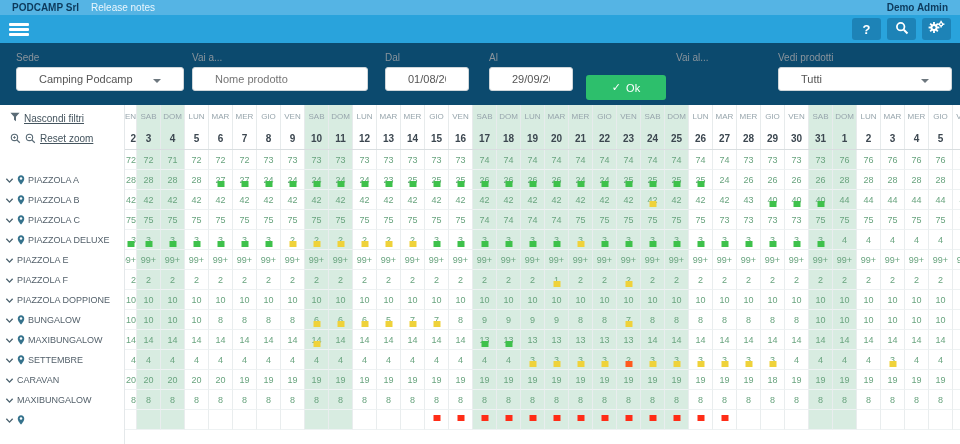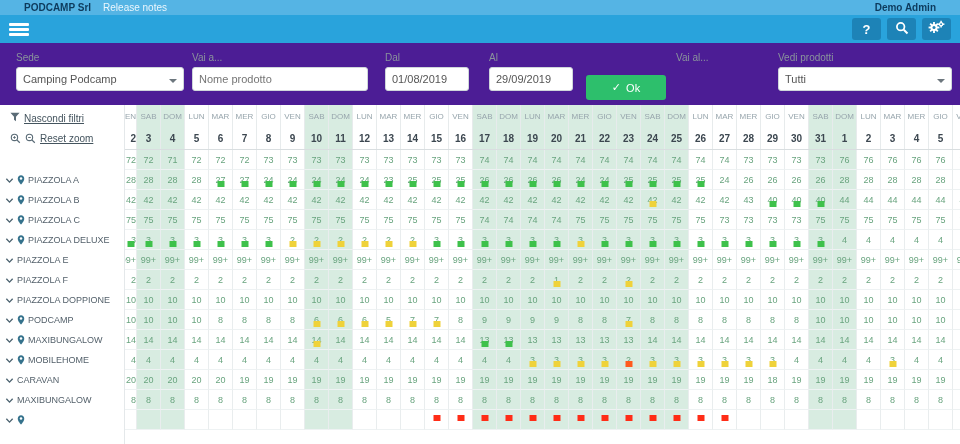--- a/index.html
+++ b/index.html
@@ -1,38 +1,38 @@
 <!DOCTYPE html>
 <html><head>
 <meta charset="utf-8">
 <style>
   * { margin:0; padding:0; box-sizing:border-box; }
   html,body { width:960px; height:444px; overflow:hidden; background:#fff;
               font-family:"Liberation Sans", sans-serif; }
 
   
   .topbar { height:15px; background:#55b4e4; display:flex; align-items:center;
-            padding:0 24px; font-size:10px; line-height:15px; }
+            padding:0 12px; font-size:10px; line-height:15px; }
   .brand { color:#0d3a5c; font-weight:bold; margin-right:12px; }
   .release { color:#eaf6fd; }
   .user { margin-left:auto; color:#0d3a5c; font-weight:bold; }
 
   .menubar { height:28px; background:#29a3dc; display:flex; align-items:center; padding:0 9px; }
   .burger { width:20px; height:13px; display:flex; flex-direction:column; justify-content:space-between; cursor:pointer; }
   .burger i { display:block; height:3px; background:#fff; border-radius:1px; }
   .menu-actions { margin-left:auto; display:flex; gap:6px; align-items:center; }
   .icon-btn { width:29px; height:22px; background:#1d83b7; border-radius:3px; color:#fff;
               display:flex; align-items:center; justify-content:center; font-size:13px; font-weight:bold; cursor:pointer; }
 
   
-  .filters { position:relative; height:62px; background:#4c1d95; }
+  .filters { position:relative; height:62px; background:#0c4a6e; }
   .field { position:absolute; top:9px; }
   .field label { display:block; font-size:10px; color:#8a949c; margin-bottom:4px; }
   .input, .select { height:24px; width:100%; border:1px solid #cfd6da; border-radius:3px;
-                    font-size:11px; color:#555; padding:0 6px; background:#fff;
+                    font-size:11px; color:#555; padding:0 22px; background:#fff;
                     font-family:"Liberation Sans", sans-serif; }
   .select { display:flex; align-items:center; justify-content:space-between; cursor:pointer; }
   .caret { width:0; height:0; border:4px solid transparent; border-top-color:#6d777e; margin-top:7px; }
   .f-sede { left:16px;  width:168px; }
   .f-vaia { left:192px; width:176px; }
   .f-dal  { left:385px; width:84px; }
   .f-al   { left:489px; width:84px; }
   .f-ok   { left:586px; width:80px; top:32px; }
   .f-vaial{ left:676px; width:84px; }
   .f-vedi { left:778px; width:174px; }
@@ -275,21 +275,21 @@
             <svg width="9" height="9" viewBox="0 0 10 10">
               <path d="M1.5 3 L5 6.8 L8.5 3" fill="none" stroke="#4c6370" stroke-width="1.5"></path>
             </svg>
           </span>
           <span class="ic">
             <svg width="8" height="10" viewBox="0 0 12 16">
               <path d="M6 0.5 C3 0.5 0.8 2.8 0.8 5.8 C0.8 9.6 6 15.2 6 15.2 C6 15.2 11.2 9.6 11.2 5.8 C11.2 2.8 9 0.5 6 0.5 Z" fill="#35728c"></path>
               <circle cx="6" cy="5.6" r="2" fill="#fff"></circle>
             </svg>
           </span>
-          <span>PODCAMP</span>
+          <span>BUNGALOW</span>
         </div>
         <div class="side-row">
           <span class="ic">
             <svg width="9" height="9" viewBox="0 0 10 10">
               <path d="M1.5 3 L5 6.8 L8.5 3" fill="none" stroke="#4c6370" stroke-width="1.5"></path>
             </svg>
           </span>
           <span class="ic">
             <svg width="8" height="10" viewBox="0 0 12 16">
               <path d="M6 0.5 C3 0.5 0.8 2.8 0.8 5.8 C0.8 9.6 6 15.2 6 15.2 C6 15.2 11.2 9.6 11.2 5.8 C11.2 2.8 9 0.5 6 0.5 Z" fill="#35728c"></path>
@@ -303,21 +303,21 @@
             <svg width="9" height="9" viewBox="0 0 10 10">
               <path d="M1.5 3 L5 6.8 L8.5 3" fill="none" stroke="#4c6370" stroke-width="1.5"></path>
             </svg>
           </span>
           <span class="ic">
             <svg width="8" height="10" viewBox="0 0 12 16">
               <path d="M6 0.5 C3 0.5 0.8 2.8 0.8 5.8 C0.8 9.6 6 15.2 6 15.2 C6 15.2 11.2 9.6 11.2 5.8 C11.2 2.8 9 0.5 6 0.5 Z" fill="#35728c"></path>
               <circle cx="6" cy="5.6" r="2" fill="#fff"></circle>
             </svg>
           </span>
-          <span>MOBILEHOME</span>
+          <span>SETTEMBRE</span>
         </div>
         <div class="side-row">
           <span class="ic">
             <svg width="9" height="9" viewBox="0 0 10 10">
               <path d="M1.5 3 L5 6.8 L8.5 3" fill="none" stroke="#4c6370" stroke-width="1.5"></path>
             </svg>
           </span>
           <span>CARAVAN</span>
         </div>
         <div class="side-row">

